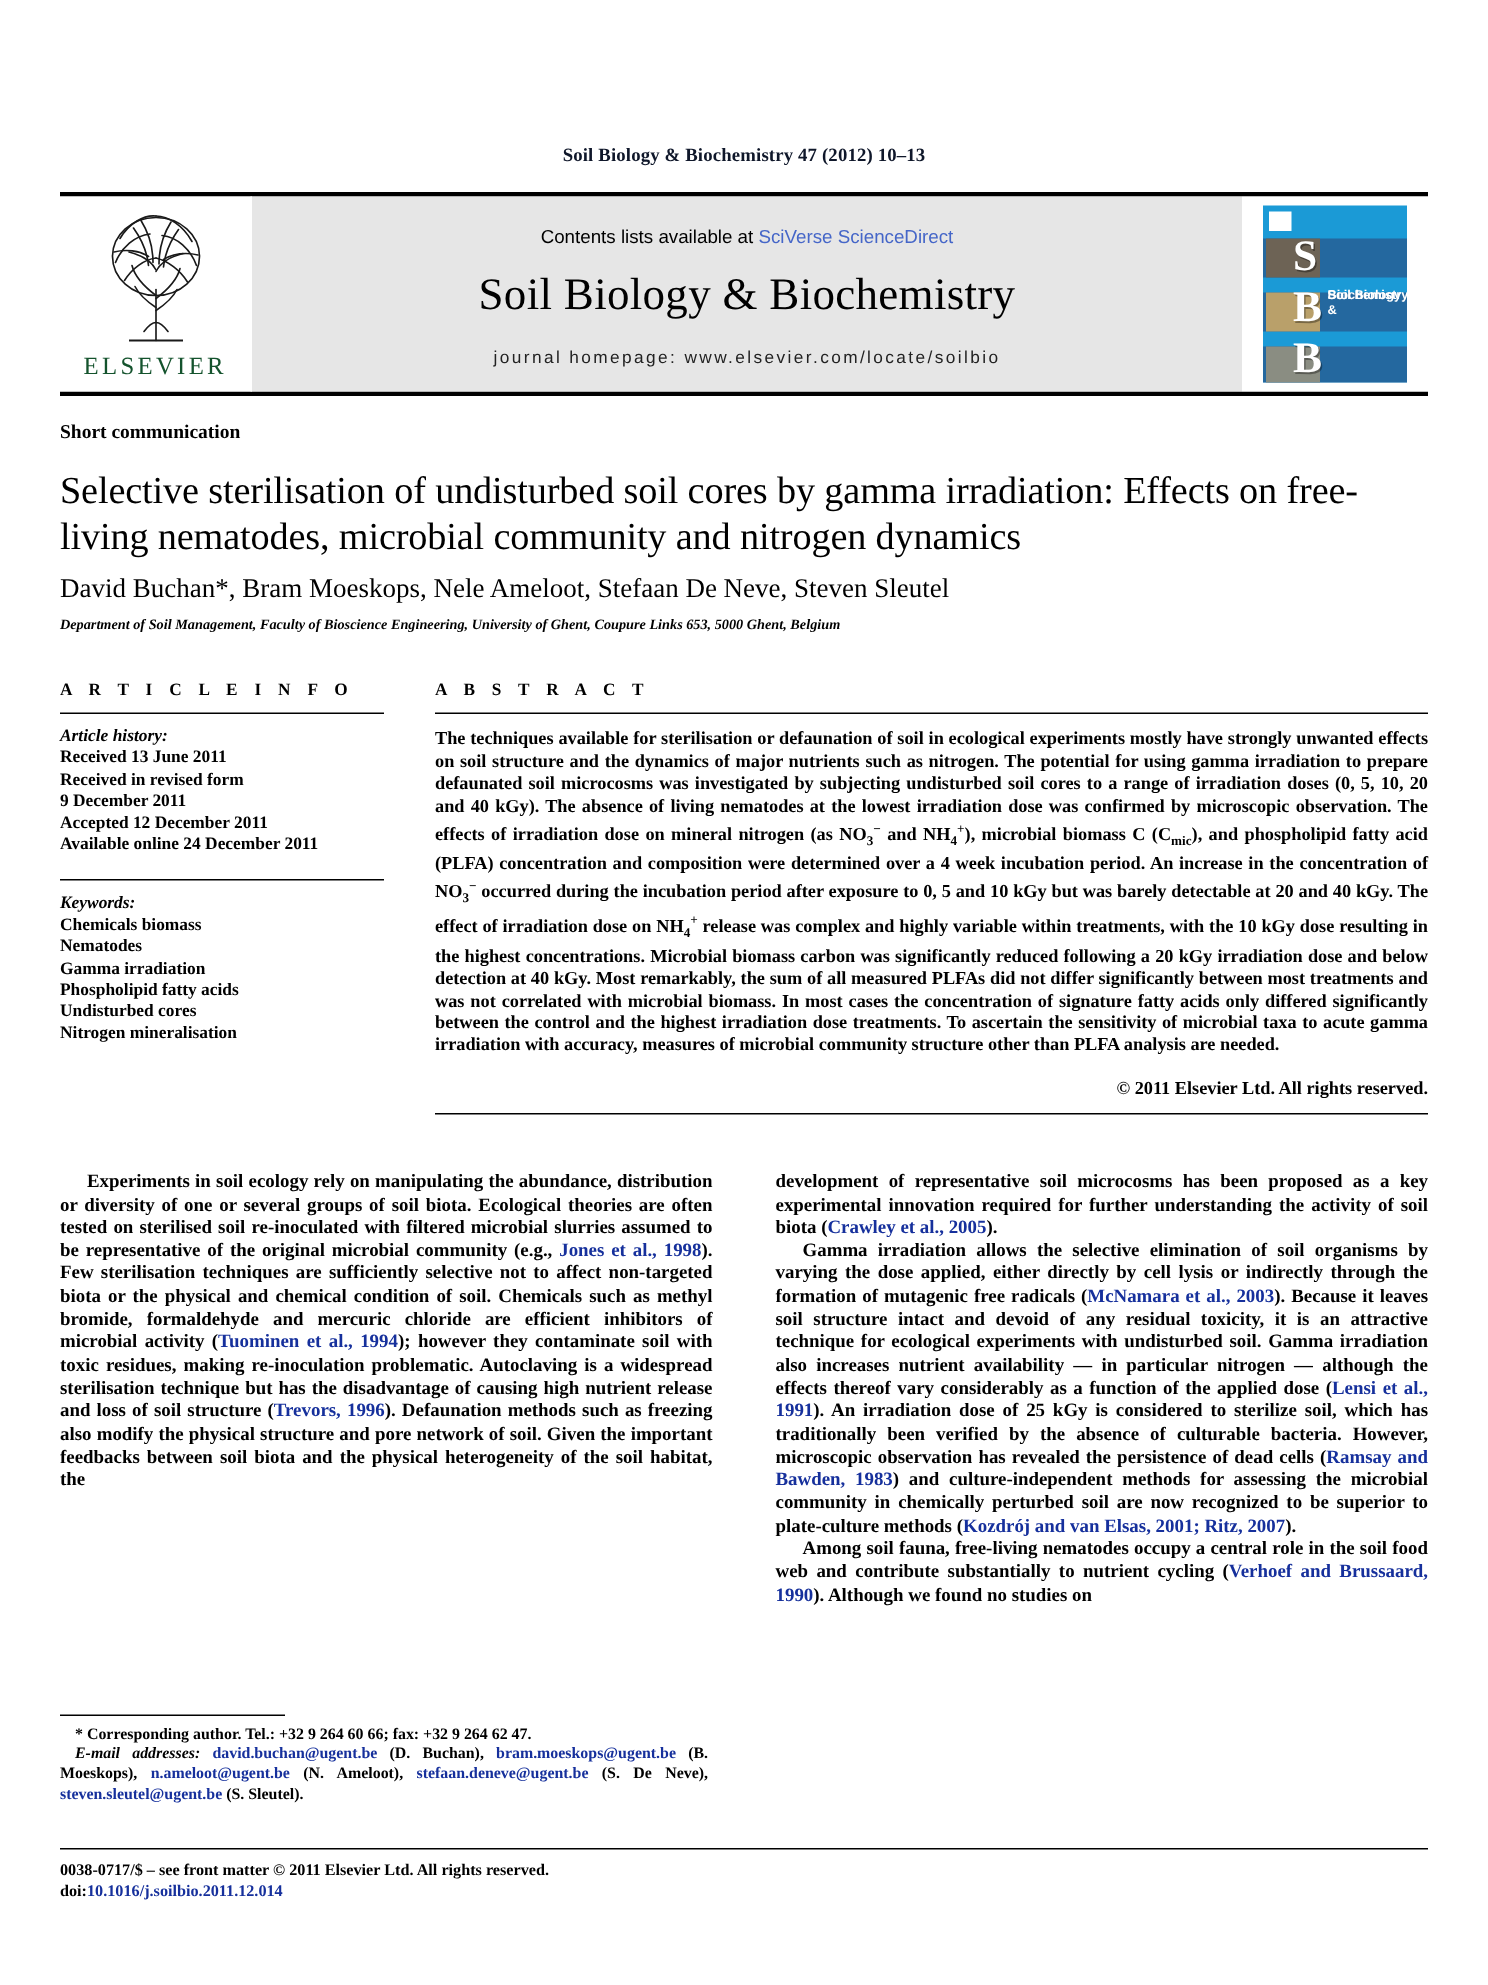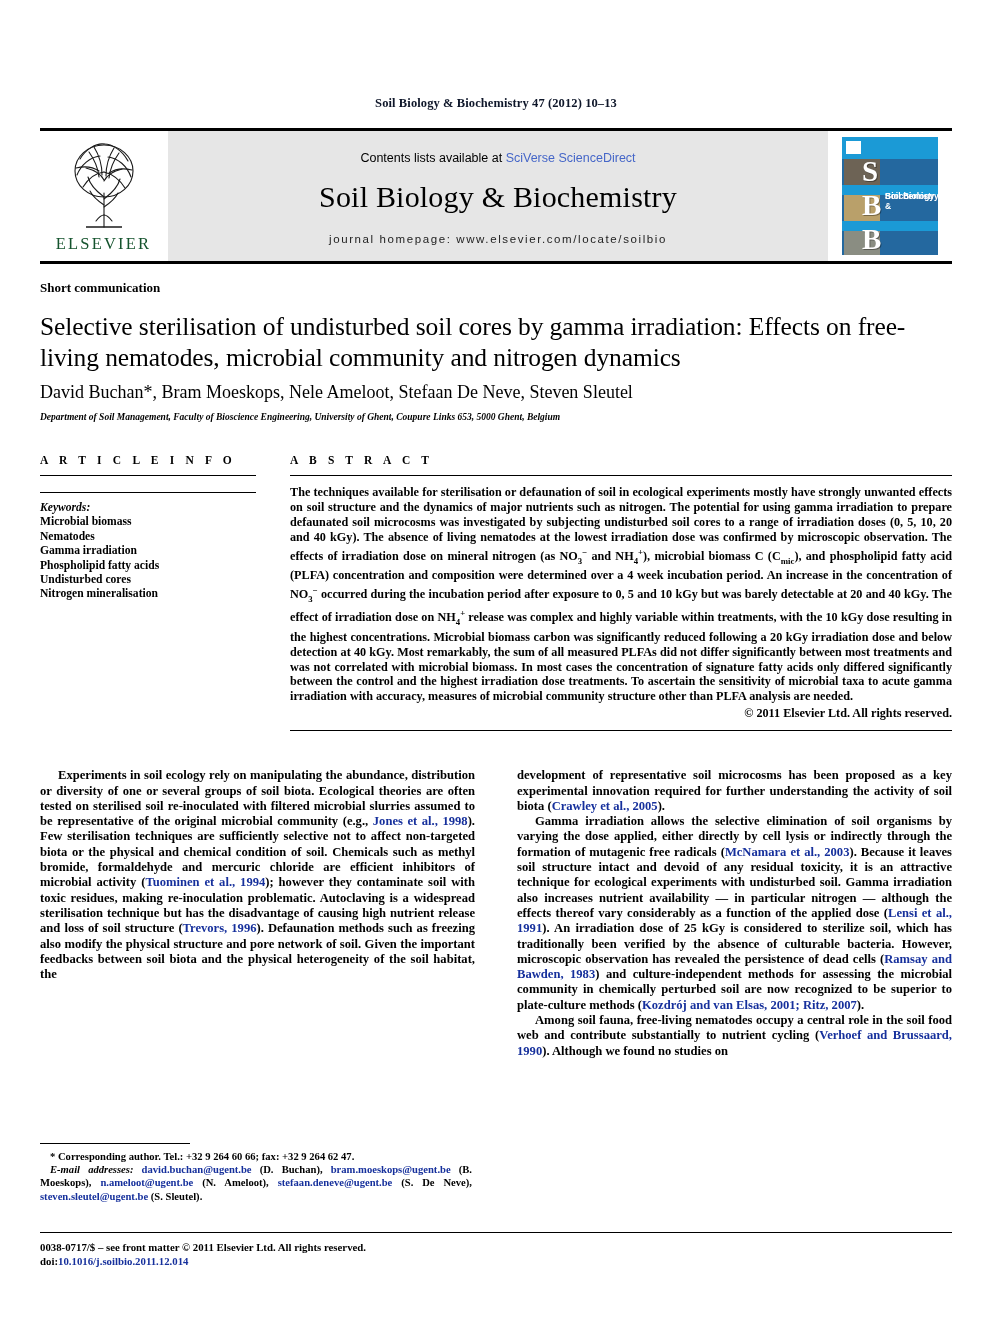--- a/index.html
+++ b/index.html
@@ -222,21 +222,21 @@
     font-size: 12.2px;
     line-height: 14.9px;
     text-align: justify;
     margin-top: 9px;
   }
   .abs-copy {
     font-family: "Liberation Serif", serif;
     font-weight: bold;
     font-size: 12.2px;
     text-align: right;
-    margin-top: 2px;
+    margin-top: 14px;
   }
   .abs-rule-bottom {
     border-top: 1.2px solid #000;
     margin-top: 9px;
   }
   sub, sup { font-size: 72%; }
   
   .body2col {
     display: flex;
     margin-top: 37px;
@@ -368,24 +368,32 @@
   <div class="artcat">Short communication</div>
   <h1 class="title">Selective sterilisation of undisturbed soil cores by gamma irradiation: Effects on free-living nematodes, microbial community and nitrogen dynamics</h1>
   <div class="authors">David Buchan*, Bram Moeskops, Nele Ameloot, Stefaan De Neve, Steven Sleutel</div>
   <div class="affil">Department of Soil Management, Faculty of Bioscience Engineering, University of Ghent, Coupure Links 653, 5000 Ghent, Belgium</div>
 
   <div class="infoabs">
 
     <div class="col-info">
       <div class="sec-head">A R T I C L E  I N F O</div>
       <div class="rule"></div>
+      <div class="info-block">
+        <div class="it">Article history:</div>
+        <div>Received 13 June 2011</div>
+        <div>Received in revised form</div>
+        <div>9 December 2011</div>
+        <div>Accepted 12 December 2011</div>
+        <div>Available online 24 December 2011</div>
+      </div>
       <div class="rule rule-thick" style="margin-top:16px;"></div>
       <div class="info-block">
         <div class="it">Keywords:</div>
-        <div>Microbial biomass</div>
+        <div>Chemicals biomass</div>
         <div>Nematodes</div>
         <div>Gamma irradiation</div>
         <div>Phospholipid fatty acids</div>
         <div>Undisturbed cores</div>
         <div>Nitrogen mineralisation</div>
       </div>
     </div>
 
     <div class="col-abs">
       <div class="sec-head">A B S T R A C T</div>

